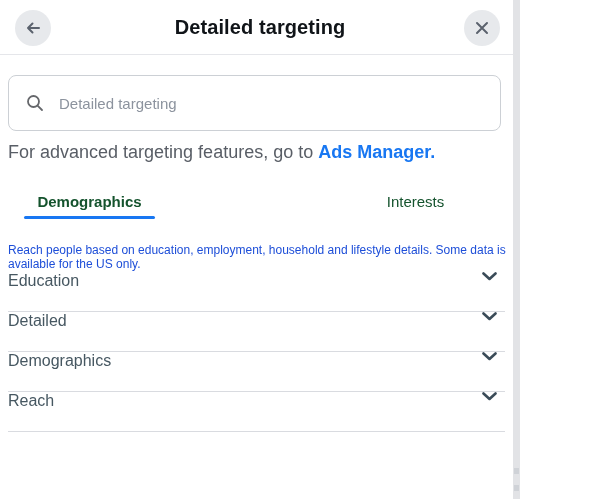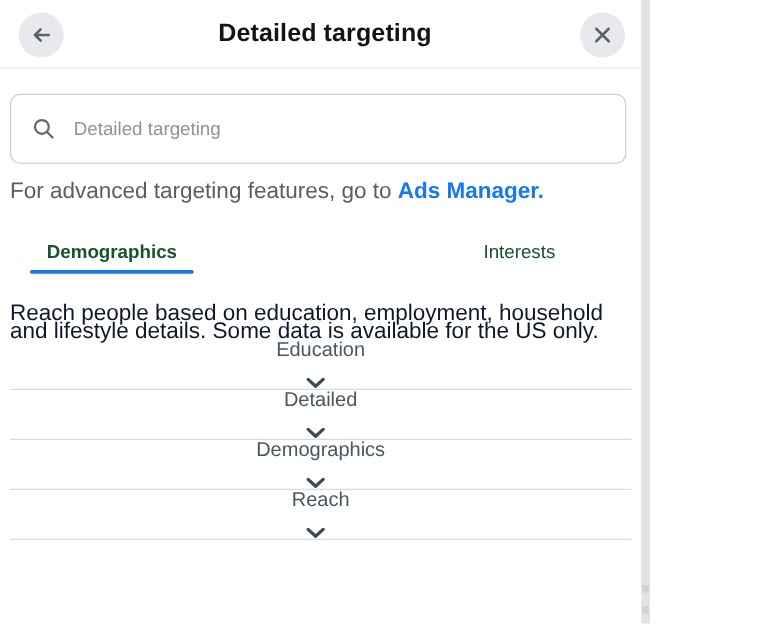--- a/index.html
+++ b/index.html
@@ -24,25 +24,25 @@
   .helper{margin:11px 8px 0;font-size:18px;color:#595e66;}
   .helper .link{color:#1877f2;font-weight:700;cursor:pointer;}
   
   .tabs{margin:21px 39px 0 24px;display:flex;justify-content:space-between;}
   .tab{width:131px;height:35px;display:flex;align-items:center;justify-content:center;position:relative;
     font-size:15px;color:#14532d;cursor:pointer;}
   .tab .underline{position:absolute;left:0;right:0;bottom:0;height:3px;border-radius:2px;background:#1877f2;display:none;}
   .tab.active{color:#14532d;font-weight:700;}
   .tab.active .underline{display:block;}
   
-  .desc{margin:24px 8px 0;font-size:18px;line-height:14px;color:#0f172a;}
+  .desc{margin:24px 8px 0;font-size:12px;line-height:14px;color:#1d4ed8;}
   
   .list{margin-top:1px;}
-  .row{height:39px;margin:0 15px 0 8px;border-bottom:1px solid #d9dbe0;display:flex;align-items:center;
-    justify-content:space-between;cursor:pointer;font-size:16px;color:#465761;flex-direction:column;}
+  .row{height:39px;margin:0 15px 0 8px;border-bottom:1px solid #d9dbe0;display:flex;align-items:flex-start;
+    justify-content:space-between;cursor:pointer;font-size:16px;color:#465761;}
   .row .chev{margin-right:8px;display:flex;align-items:center;}
   
   .edge-strip{position:absolute;right:0;top:0;width:7px;height:100%;background:#e2e3e6;}
   .edge-strip .mark{position:absolute;left:1px;width:5px;height:6px;background:#cfd2d7;}
   .edge-strip .m1{top:468px;}
   .edge-strip .m2{top:485px;}
 </style>
 </head>
 <body>
 

